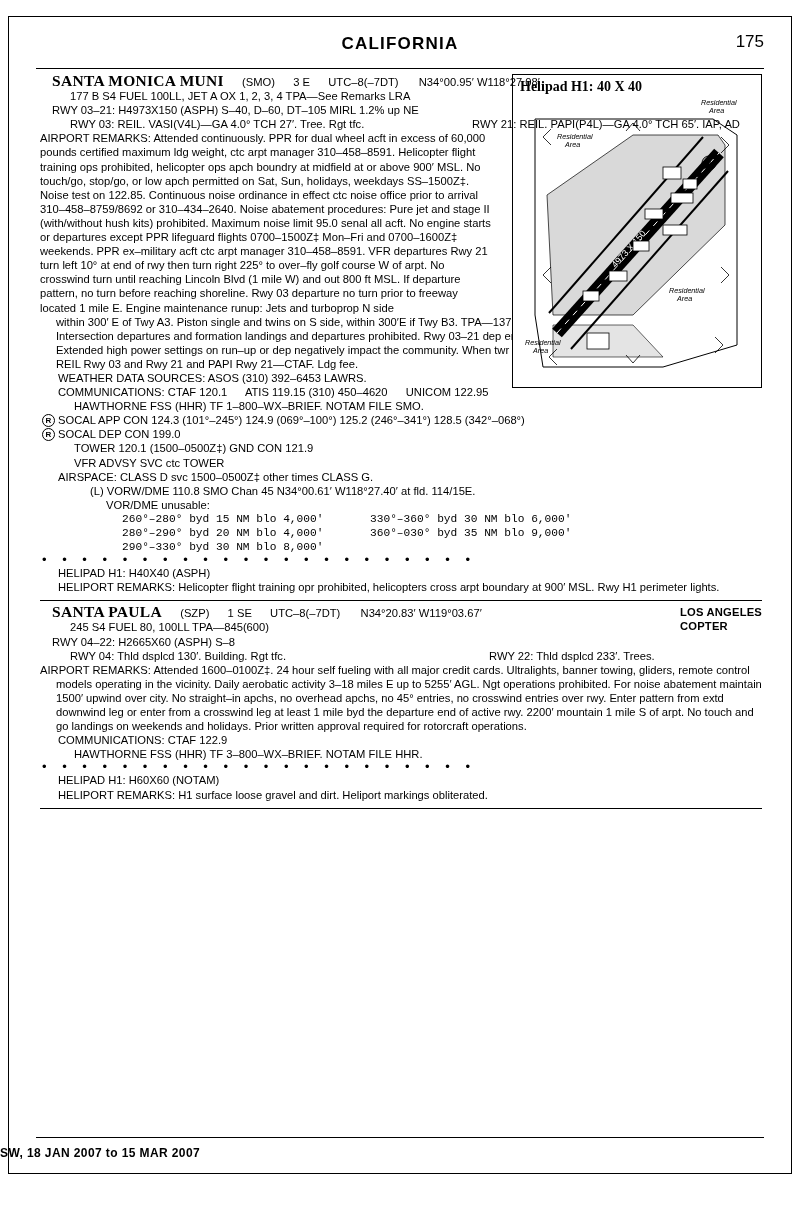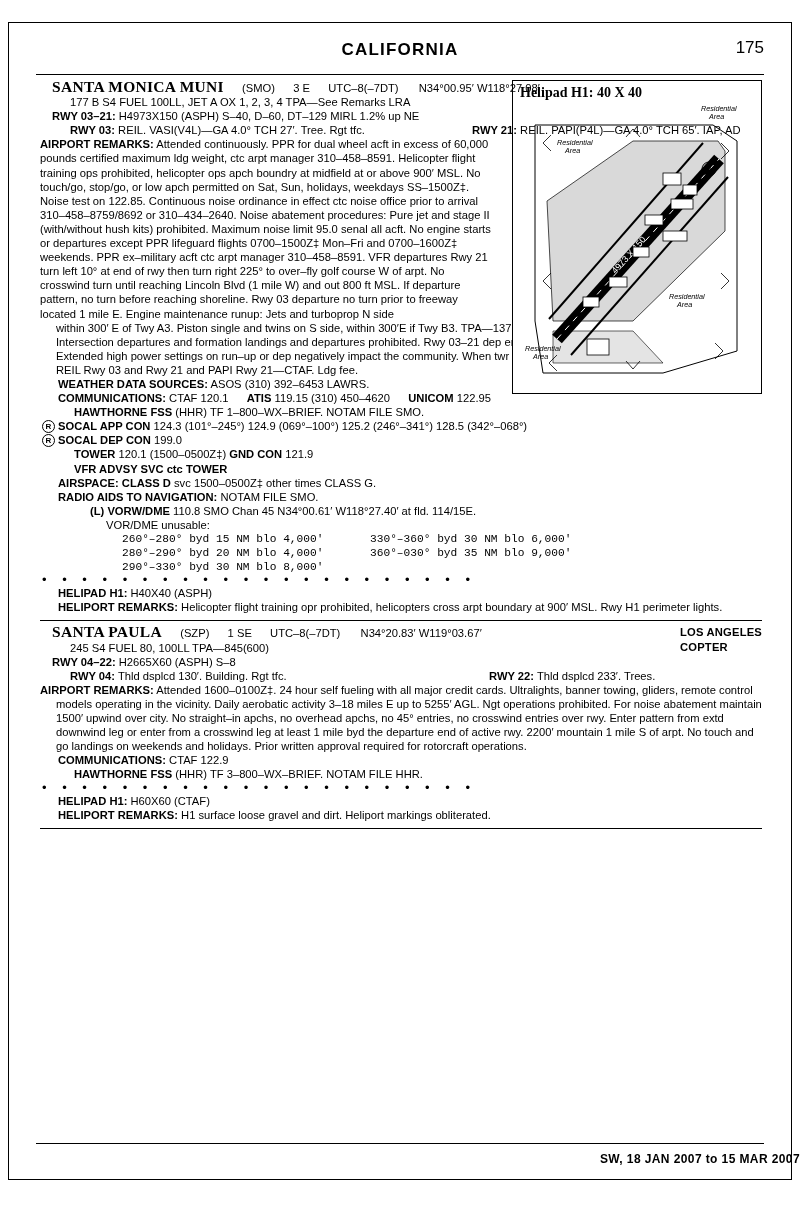--- a/index.html
+++ b/index.html
@@ -5,21 +5,21 @@
   html, body { margin:0; padding:0; background:#fff; }
   body {
     width:800px; height:1227px;
     font-family:"Liberation Sans", sans-serif;
     color:#000;
     position:relative;
     overflow:hidden;
   }
   .page {
     position:absolute;
-    left:0; top:14px;
+    left:0; top:8px;
     width:800px; height:1174px;
     box-sizing:border-box;
   }
   
   .page-frame {
     position:absolute;
     left:8px; top:8px; right:8px; bottom:8px;
     border:1.5px solid #000;
   }
   .header {
@@ -55,21 +55,21 @@
   .apt { position:relative; }
   .apt + .apt { margin-top:4px; }
 
   .ap-name {
     font-family:"Liberation Serif", serif;
     font-weight:bold;
     font-size:15.5px;
     letter-spacing:0.3px;
   }
   .row { position:relative;margin-left:12px; }
-  .b { font-weight:bold; }
+  .b { font-weight:normal; }
   .right-col {
     position:absolute;
     right:0; top:0;
     text-align:left;
     font-weight:bold;
     font-size:11.2px;
     line-height:14.1px;
     letter-spacing:0.2px;
   }
   .indent1 { padding-left:18px; }
@@ -122,21 +122,21 @@
     font-weight:bold;
     vertical-align:1px;
     margin-right:3px;
   }
   .twocol { position:relative;font-family:Liberation Mono, monospace; }
   .twocol .c2 { position:absolute; left:330px; top:0;text-align:center; }
   .footer {
     position:absolute;
     left:0; right:0;
     bottom:22px;
-    text-align:right;
+    text-align:left;
     font-weight:bold;
     font-size:12px;
     letter-spacing:0.4px;
   }
   .rule-bottom { bottom:44px; }
   .tiny { font-size:7.2px; font-style:italic; }
 </style>
 </head>
 <body>
 
@@ -222,21 +222,21 @@
         <span>3 E</span>
         <span style="display:inline-block;width:12px"></span>
         <span>UTC–8(–7DT)</span>
         <span style="display:inline-block;width:14px"></span>
         <span>N34°00.95′ W118°27.08′</span>
       </div>
 
       <div class="row indent1">177     B     S4     FUEL  100LL, JET A     OX 1, 2, 3, 4     TPA—See Remarks     LRA</div>
 
       <div class="row">
-        <span class="b">RWY 03–21:</span><span> H4973X150 (ASPH)     S–40, D–60, DT–129     MIRL     1.2% up NE</span>
+        <span class="b">RWY 03–21:</span><span> H4973X150 (ASPH)     S–40, D–60, DT–105     MIRL     1.2% up NE</span>
       </div>
 
       <div class="row indent1">
         <span class="b">RWY 03:</span><span> REIL. VASI(V4L)—GA 4.0° TCH 27′. Tree. Rgt tfc.</span>
         <span style="position:absolute;left:420px;top:0;white-space:nowrap;"><span class="b">RWY 21:</span><span> REIL. PAPI(P4L)—GA 4.0° TCH 65′. IAP, AD</span></span>
       </div>
 
       <div class="textblock">
         <span class="b">AIRPORT REMARKS:</span>
         <span>Attended continuously. PPR for dual wheel acft in excess of 60,000 pounds certified maximum ldg weight, ctc arpt manager 310–458–8591. Helicopter flight training ops prohibited, helicopter ops apch boundry at midfield at or above 900′ MSL. No touch/go, stop/go, or low apch permitted on Sat, Sun, holidays, weekdays SS–1500Z‡. Noise test on 122.85. Continuous noise ordinance in effect ctc noise office prior to arrival 310–458–8759/8692 or 310–434–2640. Noise abatement procedures: Pure jet and stage II (with/without hush kits) prohibited. Maximum noise limit 95.0 senal all acft. No engine starts or departures except PPR lifeguard flights 0700–1500Z‡ Mon–Fri and 0700–1600Z‡ weekends. PPR ex–military acft ctc arpt manager 310–458–8591. VFR departures Rwy 21 turn left 10° at end of rwy then turn right 225° to over–fly golf course W of arpt. No crosswind turn until reaching Lincoln Blvd (1 mile W) and out 800 ft MSL. If departure pattern, no turn before reaching shoreline. Rwy 03 departure no turn prior to freeway located 1 mile E. Engine maintenance runup: Jets and turboprop N side</span>
@@ -272,23 +272,20 @@
       <div class="indent2">
         <span class="b">TOWER</span><span> 120.1 (1500–0500Z‡)     </span><span class="b">GND CON</span><span> 121.9</span>
       </div>
 
       <div class="indent2 b">VFR ADVSY SVC ctc TOWER</div>
 
       <div class="indent1">
         <span class="b">AIRSPACE: CLASS D</span><span> svc 1500–0500Z‡ other times CLASS G.</span>
       </div>
 
-      <div class="indent1">
-        <span class="b">RADIO AIDS TO NAVIGATION:</span><span> NOTAM FILE SMO.</span>
-      </div>
 
       <div class="indent3">
         <span class="b">(L) VORW/DME</span><span> 110.8     SMO     Chan 45     N34°00.61′ W118°27.40′     at fld. 114/15E.</span>
       </div>
 
       <div class="indent4">VOR/DME unusable:</div>
 
       <div class="twocol" style="padding-left:82px">
         <div>260°–280° byd 15 NM blo 4,000′</div>
         <div>280°–290° byd 20 NM blo 4,000′</div>
@@ -351,21 +348,21 @@
         <span>CTAF 122.9</span>
       </div>
 
       <div class="indent2">
         <span class="b">HAWTHORNE FSS</span><span> (HHR) TF 3–800–WX–BRIEF. NOTAM FILE HHR.</span>
       </div>
 
       <div class="dotline">• • • • • • • • • • • • • • • • • • • • • •</div>
 
       <div class="indent1">
-        <span class="b">HELIPAD H1:</span><span> H60X60 (CTAF)</span>
+        <span class="b">HELIPAD H1:</span><span> H60X60 (NOTAM)</span>
       </div>
 
       <div class="indent1">
         <span class="b">HELIPORT REMARKS:</span><span> H1 surface loose gravel and dirt. Heliport markings obliterated.</span>
       </div>
 
       <div class="sect-rule"></div>
     </div>
 
   </div>

